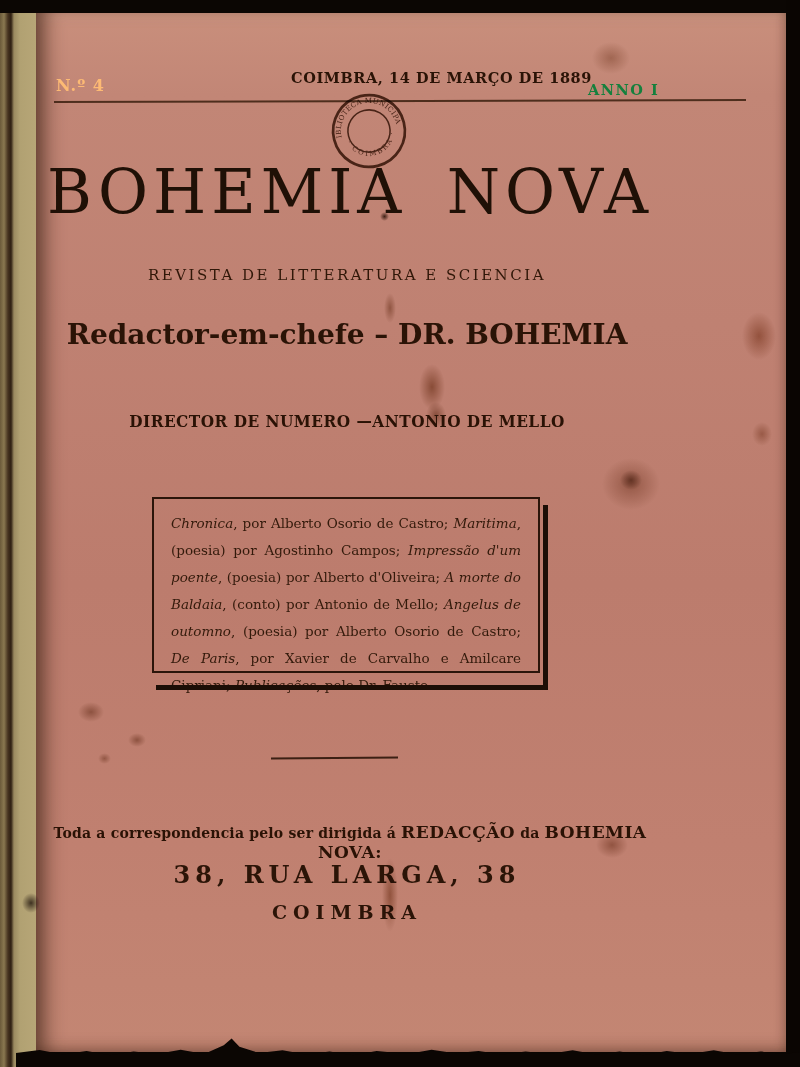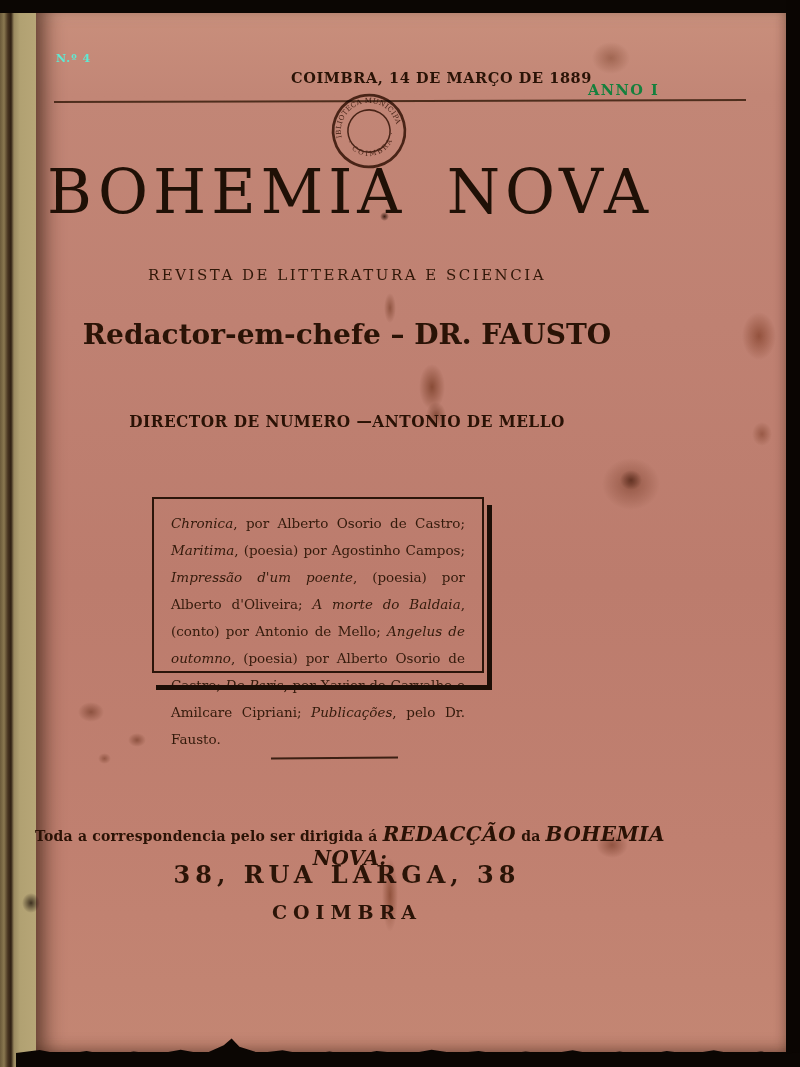--- a/index.html
+++ b/index.html
@@ -21,21 +21,21 @@
       inset 0 10px 14px -8px rgba(255,225,195,.25),
       inset 0 -10px 16px -8px rgba(70,35,20,.35);
   }
   .frame-top{position:absolute;left:0;top:0;width:800px;height:13px;background:#0b0603;}
   .frame-right{position:absolute;left:786px;top:0;width:14px;height:1067px;background:#0a0502;}
   .frame-bottom{
     position:absolute;left:16px;top:1036px;width:784px;height:31px;background:#0b0603;
     clip-path:polygon(0 55%,3% 45%,6% 60%,9% 48%,12% 62%,15% 50%,18% 58%,21% 44%,24% 58%,26.5% 30%,27.5% 8%,28.5% 35%,31% 55%,34% 46%,37% 60%,40% 50%,43% 62%,46% 48%,50% 58%,53% 44%,56% 56%,59% 48%,62% 60%,65% 50%,68% 58%,71% 46%,74% 60%,77% 50%,80% 62%,83% 48%,86% 58%,89% 46%,92% 60%,95% 50%,98% 58%,100% 52%,100% 100%,0 100%);
   }
   .ink{color:#2e1708;}
-  .masthead-issue{position:absolute;left:56px;top:52px;font-size:11px;font-weight:bold;letter-spacing:1px;color:#5eead4;}
+  .masthead-issue{position:absolute;left:56px;top:76px;font-size:16px;font-weight:bold;letter-spacing:1px;color:#fdba74;}
   .masthead-date{position:absolute;left:92px;top:69px;width:500px;text-align:right;font-size:14.5px;font-weight:bold;letter-spacing:.6px;color:#2a1306;}
   .masthead-year{position:absolute;left:588px;top:70px;font-size:14.5px;font-weight:bold;letter-spacing:1.5px;color:#15803d;margin-top:11px;}
   .header-rule{position:absolute;left:54px;top:100px;width:692px;height:2px;background:#3a1e0e;opacity:.85;transform:rotate(-.15deg);}
   .stamp{
     position:absolute;left:330px;top:92px;width:78px;height:78px;
     transform:rotate(-14deg);opacity:.88;mix-blend-mode:multiply;
   }
   .magazine-title{
     position:absolute;left:47px;top:156px;width:610px;
     font-size:61px;letter-spacing:5px;word-spacing:16px;color:#1f1006;font-weight:400;
@@ -46,38 +46,38 @@
   }
   .editor-line{
     position:absolute;left:42px;top:318px;width:610px;text-align:center;
     font-size:28px;font-weight:bold;color:#2a1306;
   }
   .director-line{
     position:absolute;left:42px;top:412px;width:610px;text-align:center;
     font-size:16px;font-weight:bold;letter-spacing:.5px;color:#2a1205;transform:scaleX(.96);
   }
   .contents-box{
-    position:absolute;left:152px;top:497px;width:332px;height:176px;box-sizing:border-box;
+    position:absolute;left:152px;top:497px;width:388px;height:176px;box-sizing:border-box;
     border:2.5px solid #2b150a;
   }
   .contents-box::after{
     content:"";position:absolute;left:2px;top:6px;right:-10px;bottom:-19px;
     border-right:5px solid #1c0e06;border-bottom:5px solid #1c0e06;pointer-events:none;
   }
   .contents-text{
     margin:0;padding:11px 17px;font-size:13.5px;line-height:27px;text-align:justify;
     color:#331a0b;
   }
   .seg-italic{font-style:italic;}
   .section-divider{position:absolute;left:271px;top:757px;width:127px;height:2px;background:rgba(45,22,10,.9);transform:rotate(-.4deg);}
   .correspondence-line{
     position:absolute;left:30px;top:822px;width:640px;text-align:center;
     font-size:14px;font-weight:bold;color:#2a1205;letter-spacing:.2px;
   }
-  .seg-caps{font-size:20px;letter-spacing:.5px;font-style:italic;}
+  .seg-caps{font-size:17px;letter-spacing:.5px;}
   .address-line{
     position:absolute;left:42px;top:860px;width:610px;text-align:center;
     font-size:24px;font-weight:bold;letter-spacing:5px;color:#2b1407;
   }
   .city-line{
     position:absolute;left:42px;top:901px;width:610px;text-align:center;
     font-size:19px;font-weight:bold;letter-spacing:6px;color:#2b1407;
   }
   .stain{position:absolute;border-radius:50%;mix-blend-mode:multiply;pointer-events:none;}
   .st1{left:383px;top:352px;width:26px;height:46px;background:radial-gradient(closest-side,rgba(124,66,16,.55),rgba(124,66,16,0));}
@@ -125,21 +125,21 @@
       <textPath href="#arcTop" startOffset="50%" text-anchor="middle">BIBLIOTECA MUNICIPAL</textPath>
     </text>
     <text font-size="9" letter-spacing="2.5" fill="#4a2a14" font-family="DejaVu Serif, Liberation Serif, serif">
       <textPath href="#arcBot" startOffset="50%" text-anchor="middle">· COIMBRA ·</textPath>
     </text>
   </svg>
 </div>
 
 <div class="magazine-title">BOHEMIA NOVA</div>
 <div class="magazine-subtitle">REVISTA DE LITTERATURA E SCIENCIA</div>
-<div class="editor-line">Redactor-em-chefe – DR. FAUSTO</div>
+<div class="editor-line">Redactor-em-chefe – DR. BOHEMIA</div>
 <div class="director-line">DIRECTOR DE NUMERO —ANTONIO DE MELLO</div>
 
 <div class="contents-box">
   <p class="contents-text"><span class="seg-italic">Chronica</span><span>, por Alberto Osorio de Castro; </span><span class="seg-italic">Maritima</span><span>, (poesia) por Agostinho Campos; </span><span class="seg-italic">Impressão d'um poente</span><span>, (poesia) por Alberto d'Oliveira; </span><span class="seg-italic">A morte do Baldaia</span><span>, (conto) por Antonio de Mello; </span><span class="seg-italic">Angelus de outomno</span><span>, (poesia) por Alberto Osorio de Castro; </span><span class="seg-italic">De Paris</span><span>, por Xavier de Carvalho e Amilcare Cipriani; </span><span class="seg-italic">Publicações</span><span>, pelo Dr. Fausto.</span></p>
 </div>
 
 <div class="section-divider"></div>
 
 <div class="correspondence-line"><span>Toda a correspondencia pelo ser dirigida á </span><span class="seg-caps">REDACÇÃO</span><span> da </span><span class="seg-caps">BOHEMIA NOVA:</span></div>
 <div class="address-line">38, RUA LARGA, 38</div>

